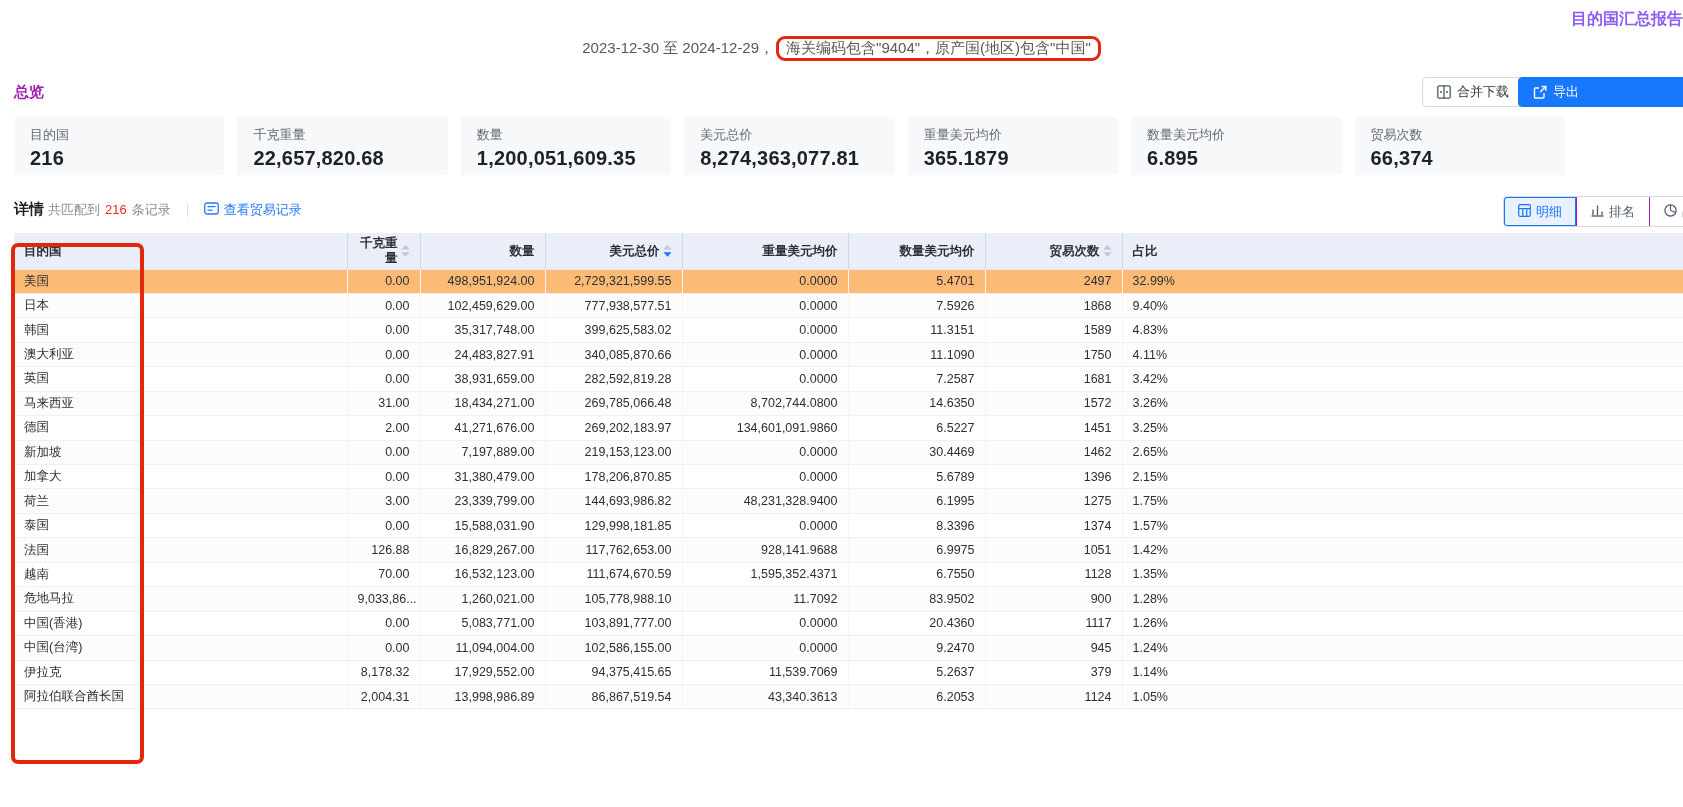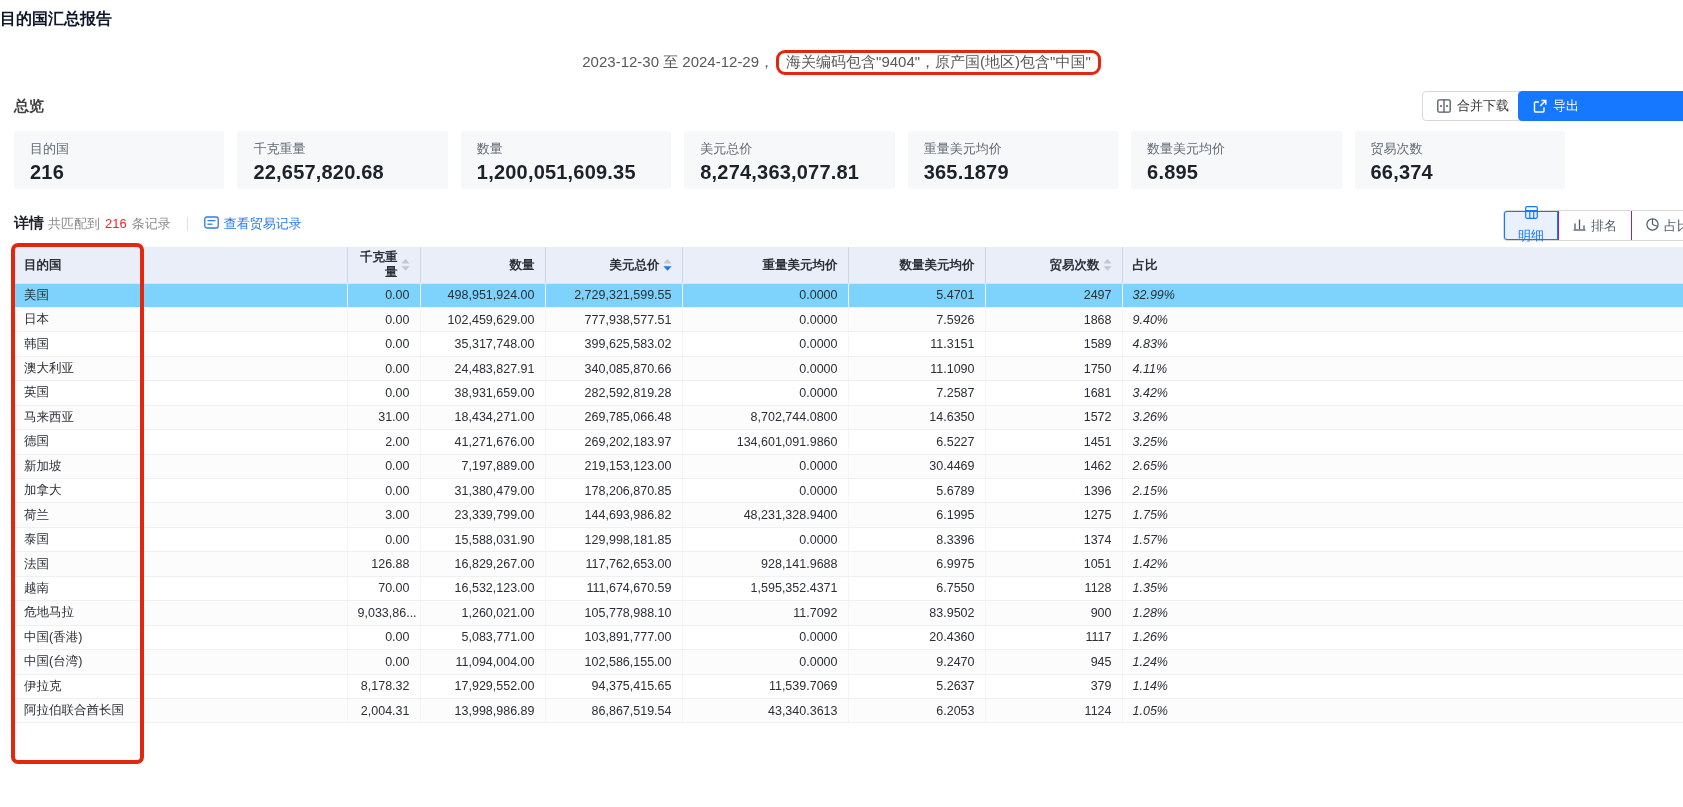--- a/index.html
+++ b/index.html
@@ -1,27 +1,27 @@
 <!DOCTYPE html>
 <html><head>
 <meta charset="utf-8">
 <style>
   * { margin:0; padding:0; box-sizing:border-box; }
   html,body { width:1683px; height:807px; overflow:hidden; background:#fff;
     font-family:"Liberation Sans","DejaVu Sans",sans-serif; color:#262626; }
   .page { position:relative; width:1683px; height:807px; }
 
   
-  .page-title { margin-top:9px; text-align:left; font-size:16px; font-weight:600; color:#0f172a; }
-  .page-subtitle { margin-top:20px; text-align:center; font-size:15px; color:#595959; }
+  .page-title { margin-top:9px; text-align:right; font-size:16px; font-weight:600; color:#8b5cf6;padding-left:12px; }
+  .page-subtitle { margin-top:6px; text-align:center; font-size:15px; color:#595959; }
   .red-box-inline { display:inline-block; border:3px solid #e2270e; border-radius:9px; padding:0 7px; margin-left:2px; }
 
   
   .overview-bar { position:relative; margin-top:16px; height:32px; }
-  .section-title { position:absolute; left:14px; top:6px; font-size:15px; font-weight:700; color:#404040; }
+  .section-title { position:absolute; left:14px; top:6px; font-size:15px; font-weight:700; color:#a21caf; }
   .btn { display:inline-flex; align-items:center; gap:6px; height:30px; padding:4px 14px;
     border:1px solid #d9d9d9; border-radius:4px; background:#fff; font-size:13px; color:#333; cursor:pointer; }
   .btn svg { display:block; }
   .btn-merge { position:absolute; left:1422px; top:0; }
   .btn-export { position:absolute; left:1518px; top:0; width:175px; justify-content:flex-start;
     background:#1677ff; border-color:#1677ff; color:#fff; }
 
   
   .cards { display:flex; gap:13px; margin:8px 14px 0 14px; width:1551px; }
   .stat-card { flex:1 1 0; background:#f7f8fa; border-radius:2px; height:58px; padding:9px 16px 0 16px; }
@@ -32,37 +32,37 @@
   .details-bar { position:relative; margin-top:22px; height:30px; }
   .details-left { position:absolute; left:14px; top:3px; display:flex; align-items:center; font-size:13px; color:#8c8c8c; }
   .details-title { font-size:15px; font-weight:700; color:#1f2329; margin-right:4px; }
   .match-count { color:#f5222d; margin:0 5px; }
   .v-divider { display:inline-block; width:1px; height:14px; background:#e0e0e0; margin:0 16px; }
   .link { display:inline-flex; align-items:center; gap:5px; color:#2a7af5; font-size:13px; cursor:pointer; }
   .tab-group { position:absolute; left:1503px; top:-1px; display:flex; height:31px;
     border:1px solid #d9d9d9; border-radius:4px; overflow:visible; background:#fff; }
   .tab { display:flex; align-items:center; justify-content:center; gap:5px; padding:0 14px;
     font-size:13px; color:#4e5969; border-left:1px solid #a21caf; cursor:pointer; white-space:nowrap; }
-  .tab:first-child { border-left:none;flex-direction:column; }
+  .tab:first-child { border-left:none; }
   .tab.active { background:#e9f1ff; color:#1677ff; box-shadow:inset 0 0 0 1px #1677ff; border-radius:3px 0 0 3px; }
 
   
   table { border-collapse:collapse; table-layout:fixed; margin:6px 0 0 14px; width:1669px; }
   thead th { background:#e9eef8; height:36px; font-size:12.5px; font-weight:600; color:#2b2f36;
     border-right:1px solid #cfd6e6; border-bottom:1px solid #dfe4ef; padding:0 10px; }
   thead th:last-child { border-right:none; }
   .th-inner { display:flex; align-items:center; gap:3px; line-height:1.15; }
   .th-right { justify-content:flex-end; text-align:right; }
   .th-left { justify-content:flex-start; text-align:left; }
   .sorter { display:inline-flex; flex-direction:column; gap:1px; cursor:pointer; }
   tbody td { height:24.45px; font-size:12.5px; color:#2b2f36; padding:0 10px;
     border-bottom:1px solid #f0f0f0; border-right:1px solid #f5f5f5; white-space:nowrap; overflow:hidden; }
-  tbody td:last-child { border-right:none;font-style:italic; }
+  tbody td:last-child { border-right:none; }
   tbody tr:nth-child(even) td { background:rgba(0,0,0,0.013); }
-  tbody tr.hovered td { background:#7dd3fc; }
+  tbody tr.hovered td { background:#fdba74; }
   .al { text-align:left; } .ar { text-align:right; }
 
   
   .red-col-box { position:absolute; left:11px; top:234px; width:133px; height:521px;
     border:4px solid #e2270e; border-radius:7px; pointer-events:none; }
 
   
   .watermark { position:absolute; left:1367px; top:682px; color:rgba(128,128,128,.62); pointer-events:none; }
   .watermark .l1 { font-size:22px; }
   .watermark .l2 { font-size:13.5px; margin-top:5px; }

